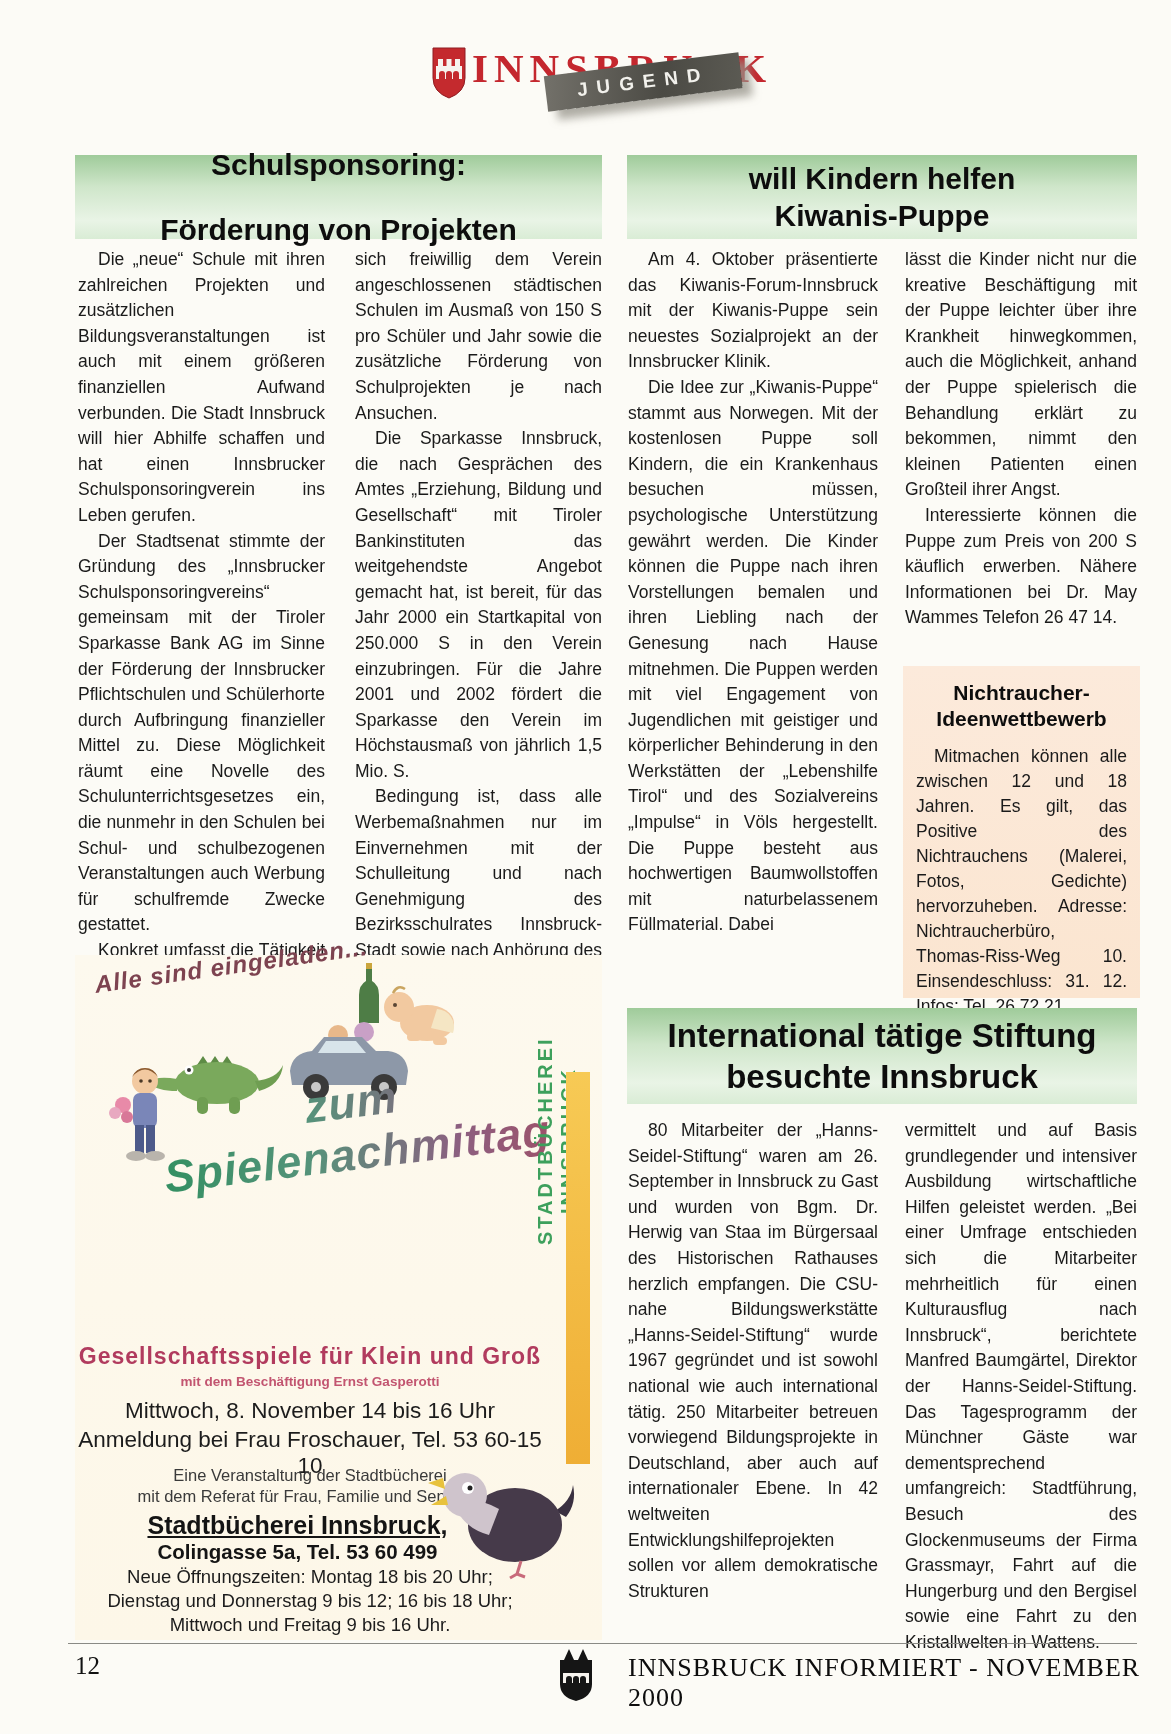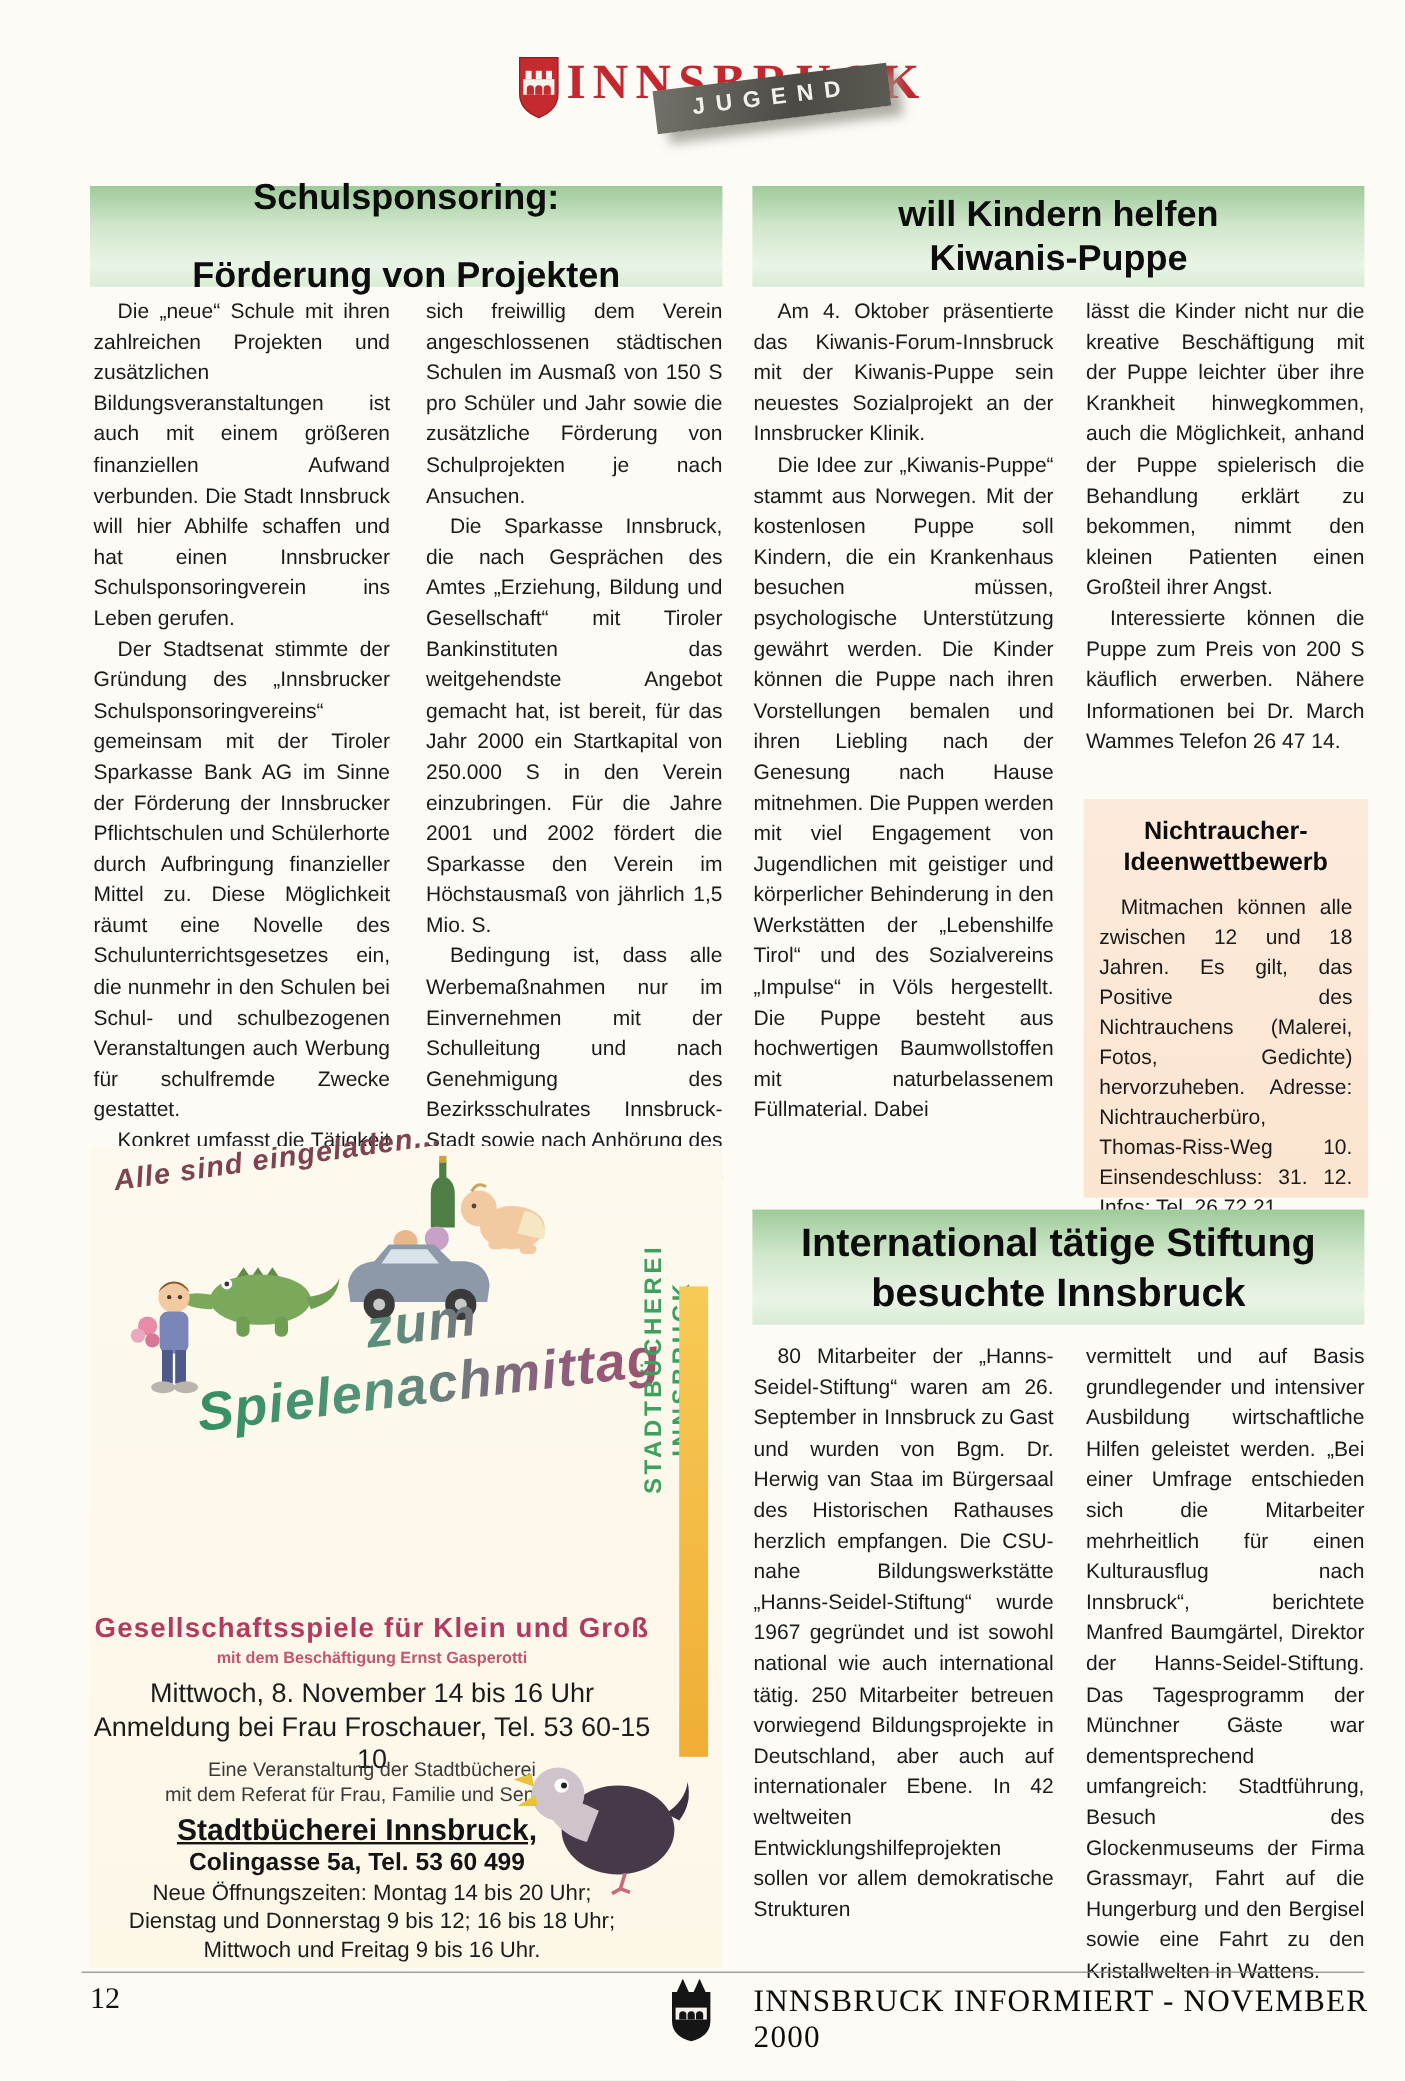--- a/index.html
+++ b/index.html
@@ -129,21 +129,21 @@
   <div class="abs title-box" style="left:627px; top:155px; width:510px; height:84px;">
     <div>will Kindern helfen</div>
     <div>Kiwanis-Puppe</div>
   </div>
   <div class="abs col" style="left:628px; top:247px; width:250px; height:700px;">
     <p>Am 4. Oktober präsentierte das Kiwanis-Forum-Innsbruck mit der Kiwanis-Puppe sein neuestes Sozialprojekt an der Innsbrucker Klinik.</p>
     <p>Die Idee zur „Kiwanis-Puppe“ stammt aus Norwegen. Mit der kostenlosen Puppe soll Kindern, die ein Krankenhaus besuchen müssen, psychologische Unterstützung gewährt werden. Die Kinder können die Puppe nach ihren Vorstellungen bemalen und ihren Liebling nach der Genesung nach Hause mitnehmen. Die Puppen werden mit viel Engagement von Jugendlichen mit geistiger und körperlicher Behinderung in den Werkstätten der „Lebenshilfe Tirol“ und des Sozialvereins „Impulse“ in Völs hergestellt. Die Puppe besteht aus hochwertigen Baumwollstoffen mit naturbelassenem Füllmaterial. Dabei</p>
   </div>
   <div class="abs col" style="left:905px; top:247px; width:232px; height:404px;">
     <p class="noind">lässt die Kinder nicht nur die kreative Beschäftigung mit der Puppe leichter über ihre Krankheit hinwegkommen, auch die Möglichkeit, anhand der Puppe spielerisch die Behandlung erklärt zu bekommen, nimmt den kleinen Patienten einen Großteil ihrer Angst.</p>
-    <p>Interessierte können die Puppe zum Preis von 200 S käuflich erwerben. Nähere Informationen bei Dr. March Wammes Telefon 26 47 14.</p>
+    <p>Interessierte können die Puppe zum Preis von 200 S käuflich erwerben. Nähere Informationen bei Dr. May Wammes Telefon 26 47 14.</p>
   </div>
 
   <div class="abs" id="nr-box" style="left:903px; top:666px; width:237px; height:332px;">
     <div class="nr-title">Nichtraucher-</div>
     <div class="nr-title">Ideenwettbewerb</div>
     <div class="nr-body">Mitmachen können alle zwischen 12 und 18 Jahren. Es gilt, das Positive des Nichtrauchens (Malerei, Fotos, Gedichte) hervorzuheben. Adresse: Nichtraucherbüro, Thomas-Riss-Weg 10. Einsendeschluss: 31. 12. Infos: Tel. 26 72 21.</div>
   </div>
 
   <div class="abs title-box" id="stiftung-title" style="left:627px; top:1008px; width:510px; height:96px;">
     <div>International tätige Stiftung</div>
@@ -221,21 +221,21 @@
     <div class="abs" id="script-title">zum Spielenachmittag</div>
 
     <div class="center ad-red-head">Gesellschaftsspiele für Klein und Groß</div>
     <div class="center ad-red-sub">mit dem Beschäftigung Ernst Gasperotti</div>
     <div class="center ad-when">Mittwoch, 8. November 14 bis 16 Uhr</div>
     <div class="center ad-reg">Anmeldung bei Frau Froschauer, Tel. 53 60-15 10</div>
     <div class="center ad-org1">Eine Veranstaltung der Stadtbücherei</div>
     <div class="center ad-org2">mit dem Referat für Frau, Familie und Senioren</div>
     <div class="center ad-name">Stadtbücherei Innsbruck,</div>
     <div class="center ad-addr">Colingasse 5a, Tel. 53 60 499</div>
-    <div class="center ad-h1">Neue Öffnungszeiten: Montag 14 bis 20 Uhr;</div>
+    <div class="center ad-h1">Neue Öffnungszeiten: Montag 18 bis 20 Uhr;</div>
     <div class="center ad-h2">Dienstag und Donnerstag 9 bis 12; 16 bis 18 Uhr;</div>
     <div class="center ad-h3">Mittwoch und Freitag 9 bis 16 Uhr.</div>
 
     <div class="abs" style="left:352px; top:498px;">
       <svg width="150" height="128" viewBox="0 0 150 128">
         <path d="M128 58 q16 -10 18 -26 q4 18 -7 32 z" fill="#3a3040"></path>
         <ellipse cx="88" cy="72" rx="47" ry="37" fill="#463a4a"></ellipse>
         <path d="M30 58 q10 18 32 24 l10 -26 q-22 -12 -42 -10 z" fill="#cfc4cc"></path>
         <circle cx="38" cy="42" r="22" fill="#cfc4cc"></circle>
         <path d="M18 36 l-17 -6 15 -5 z" fill="#e8c23c"></path>

